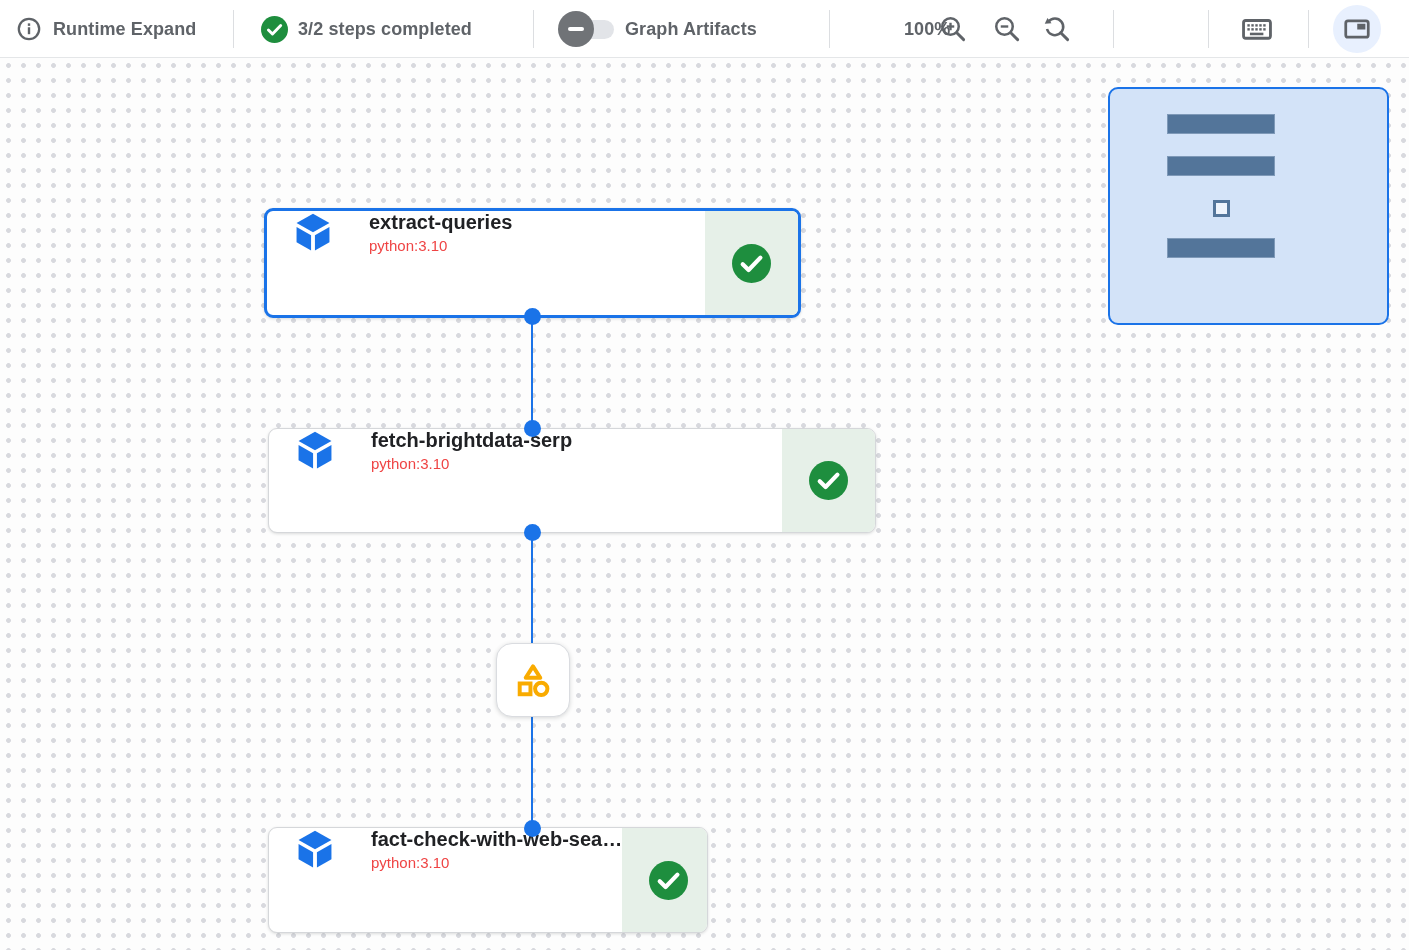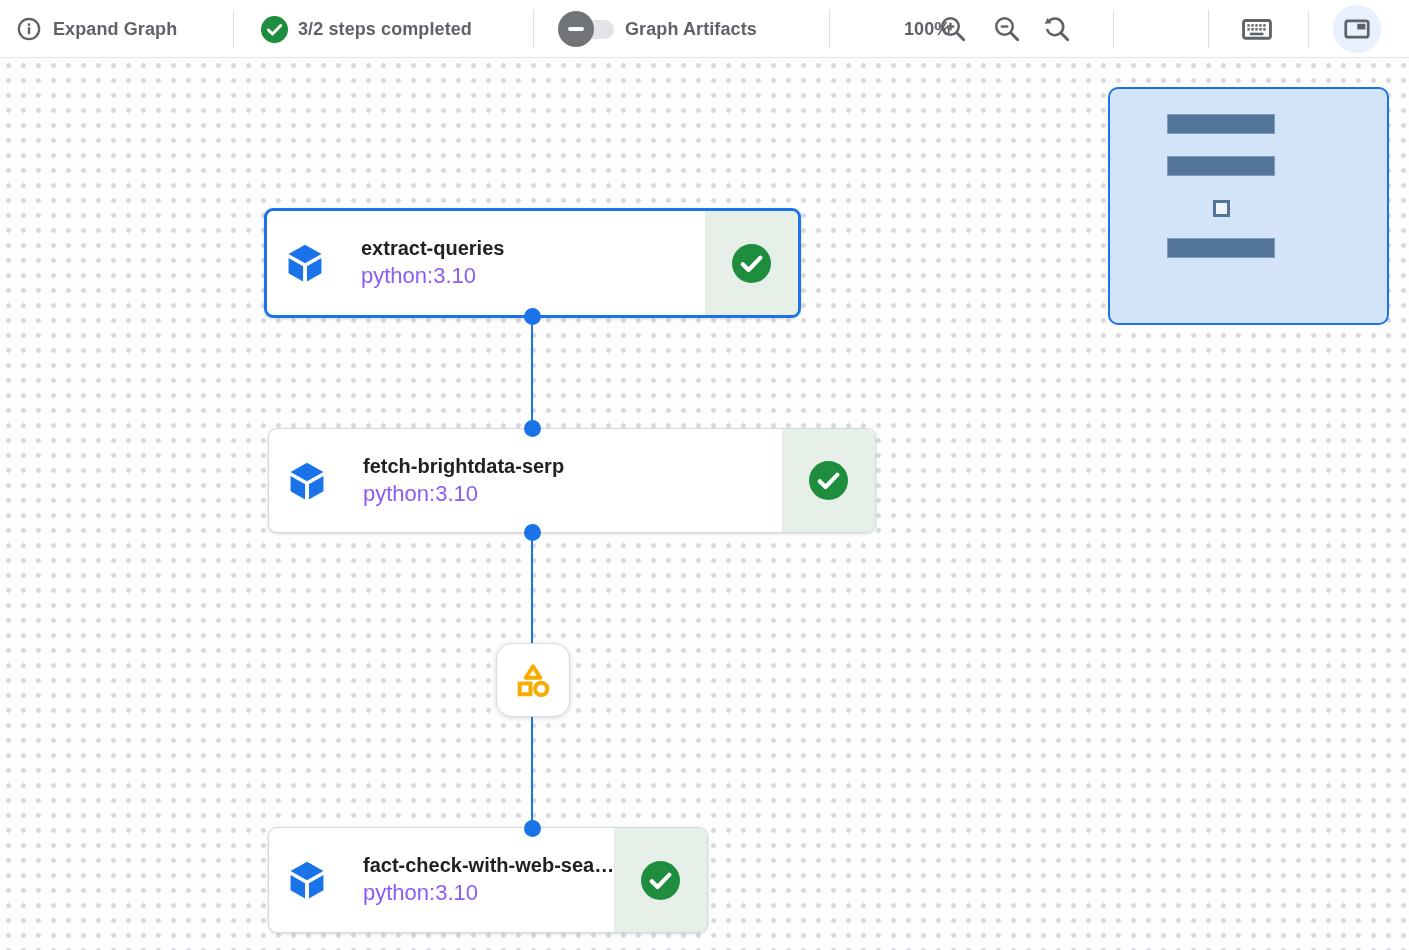--- a/index.html
+++ b/index.html
@@ -58,28 +58,28 @@
     position: absolute; display: flex; align-items: stretch;
     background: #ffffff;
     border: 1px solid #d5d7da;
     border-radius: 9px;
     box-shadow: 0 1px 3px rgba(60,64,67,.18);
     overflow: hidden;
     cursor: pointer;
     z-index: 2;
   }
   .node.selected { border: 3px solid #1a73e8; }
-  .node-main { flex: 1; display: flex; align-items: center; padding-left: 17px; }
+  .node-main { flex: 1; display: flex; padding-left: 17px; margin-left: 8px; }
   .node-icon { width: 42px; height: 42px; flex: 0 0 42px; }
   .node-text { margin-left: 35px; min-width: 0; }
   .node-title {
     font-size: 20px; font-weight: 700; color: #202124;
     white-space: nowrap; overflow: hidden;
   }
-  .node-sub { font-size: 22px; color: #8b5cf6; margin-top: 3px; white-space: nowrap; }
+  .node-sub { font-size: 15px; color: #ef4444; margin-top: 3px; white-space: nowrap; }
   .node-status {
     flex: 0 0 93px; background: #e6f0e8;
     display: flex; align-items: center; justify-content: center;
   }
 
   
   .artifact-node {
     position: absolute; left: 496px; top: 585px; width: 74px; height: 74px;
     background: #ffffff; border: 1px solid #dadce0; border-radius: 16px;
     box-shadow: 0 1px 4px rgba(60,64,67,.2);
@@ -108,21 +108,21 @@
 <header class="toolbar">
 
   <div class="t-item" style="left:16px">
     <svg width="26" height="26" viewBox="0 0 24 24">
       <circle cx="12" cy="12" r="9.4" fill="none" stroke="#5f6368" stroke-width="2.1"></circle>
       <rect x="10.9" y="10.4" width="2.2" height="6.4" fill="#5f6368"></rect>
       <rect x="10.9" y="6.8" width="2.2" height="2.3" fill="#5f6368"></rect>
     </svg>
   </div>
   <div class="t-item" style="left:53px">
-    <span class="t-label">Expand Graph</span>
+    <span class="t-label">Runtime Expand</span>
   </div>
 
   <div class="t-divider" style="left:233px"></div>
 
   <div class="t-item" style="left:261px">
     <svg width="27" height="27" viewBox="0 0 24 24">
       <circle cx="12" cy="12" r="12" fill="#1e8e3e"></circle>
       <path d="M6.6 12.4 l3.6 3.6 L17.5 8.4" fill="none" stroke="#ffffff" stroke-width="2.6" stroke-linecap="round" stroke-linejoin="round"></path>
     </svg>
   </div>

